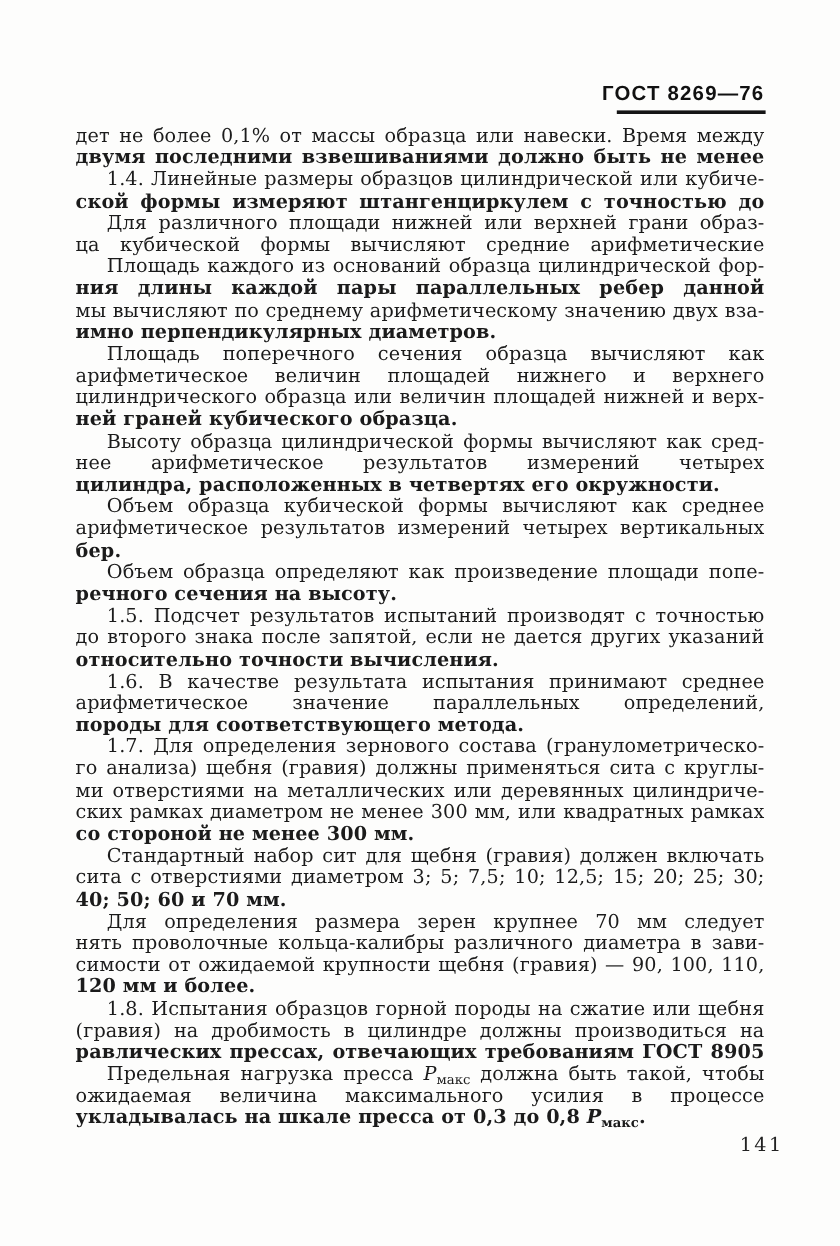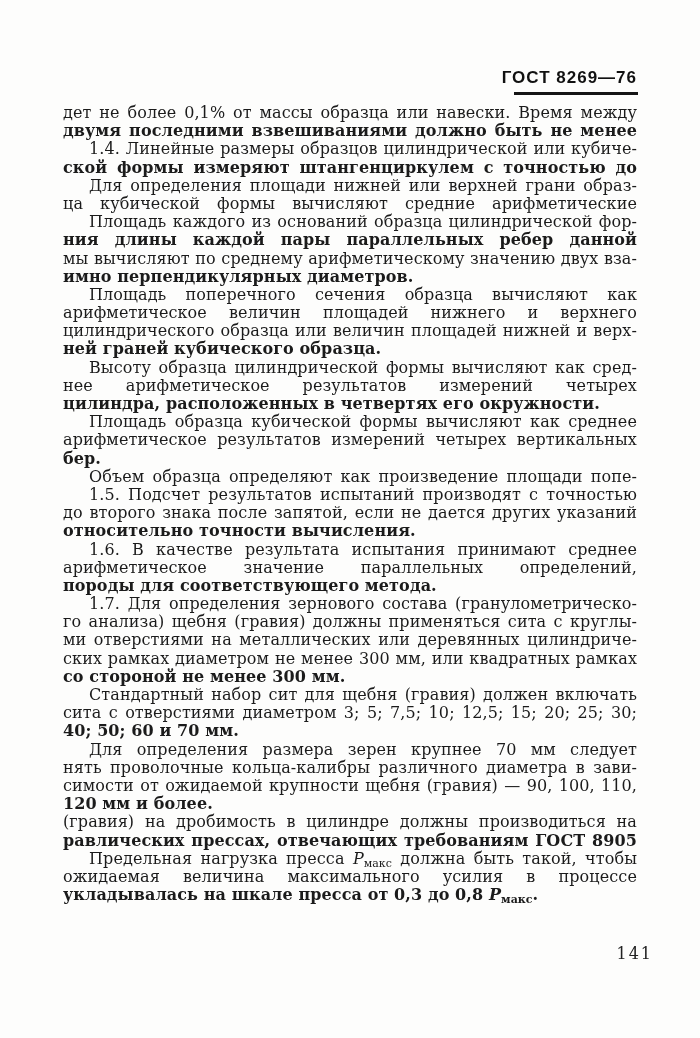--- a/index.html
+++ b/index.html
@@ -45,55 +45,57 @@
 <div class="page">
 
   <div class="gost-header">ГОСТ 8269—76</div>
   <div class="gost-rule"></div>
 
   <div class="text-block">
     <div class="ln">дет не более 0,1% от массы образца или навески. Время между</div>
     <div class="ln end">двумя последними взвешиваниями должно быть не менее 3 ч.</div>
     <div class="ln ind">1.4. Линейные размеры образцов цилиндрической или кубиче-</div>
     <div class="ln end">ской формы измеряют штангенциркулем с точностью до 0,1 мм.</div>
-    <div class="ln ind">Для определения площади нижней или верхней грани образ-</div>
+    <div class="ln ind">Для различного площади нижней или верхней грани образ-</div>
     <div class="ln">ца кубической формы вычисляют средние арифметические значе-</div>
     <div class="ln ind">Площадь каждого из оснований образца цилиндрической фор-</div>
     <div class="ln end">ния длины каждой пары параллельных ребер данной грани.</div>
     <div class="ln">мы вычисляют по среднему арифметическому значению двух вза-</div>
     <div class="ln end">имно перпендикулярных диаметров.</div>
     <div class="ln ind">Площадь поперечного сечения образца вычисляют как среднее</div>
     <div class="ln">арифметическое величин площадей нижнего и верхнего оснований</div>
     <div class="ln">цилиндрического образца или величин площадей нижней и верх-</div>
     <div class="ln end">ней граней кубического образца.</div>
     <div class="ln ind">Высоту образца цилиндрической формы вычисляют как сред-</div>
     <div class="ln">нее арифметическое результатов измерений четырех образующих</div>
     <div class="ln end">цилиндра, расположенных в четвертях его окружности.</div>
-    <div class="ln ind">Площадь образца кубической формы вычисляют как среднее</div>
+    <div class="ln ind">Объем образца кубической формы вычисляют как среднее</div>
     <div class="ln">арифметическое результатов измерений четырех вертикальных ре-</div>
     <div class="ln end">бер.</div>
     <div class="ln ind">Объем образца определяют как произведение площади попе-</div>
+    <div class="ln end">речного сечения на высоту.</div>
     <div class="ln ind">1.5. Подсчет результатов испытаний производят с точностью</div>
     <div class="ln">до второго знака после запятой, если не дается других указаний</div>
     <div class="ln end">относительно точности вычисления.</div>
     <div class="ln ind">1.6. В качестве результата испытания принимают среднее</div>
     <div class="ln">арифметическое значение параллельных определений, предусмот-</div>
     <div class="ln end">породы для соответствующего метода.</div>
     <div class="ln ind">1.7. Для определения зернового состава (гранулометрическо-</div>
     <div class="ln">го анализа) щебня (гравия) должны применяться сита с круглы-</div>
     <div class="ln">ми отверстиями на металлических или деревянных цилиндриче-</div>
     <div class="ln">ских рамках диаметром не менее 300 мм, или квадратных рамках</div>
     <div class="ln end">со стороной не менее 300 мм.</div>
     <div class="ln ind">Стандартный набор сит для щебня (гравия) должен включать</div>
     <div class="ln">сита с отверстиями диаметром 3; 5; 7,5; 10; 12,5; 15; 20; 25; 30;</div>
     <div class="ln end">40; 50; 60 и 70 мм.</div>
     <div class="ln ind">Для определения размера зерен крупнее 70 мм следует приме-</div>
     <div class="ln">нять проволочные кольца-калибры различного диаметра в зави-</div>
     <div class="ln">симости от ожидаемой крупности щебня (гравия) — 90, 100, 110,</div>
     <div class="ln end">120 мм и более.</div>
+    <div class="ln ind">1.8. Испытания образцов горной породы на сжатие или щебня</div>
     <div class="ln">(гравия) на дробимость в цилиндре должны производиться на гид-</div>
     <div class="ln end">равлических прессах, отвечающих требованиям ГОСТ 8905—82.</div>
 
     <div class="ln ind"><span>Предельная нагрузка пресса </span><span class="pm"><span>Р</span><sub>макс</sub></span><span> должна быть такой, чтобы</span></div>
 
     <div class="ln">ожидаемая величина максимального усилия в процессе испытания</div>
 
     <div class="ln end"><span>укладывалась на шкале пресса от 0,3 до 0,8 </span><span class="pm"><span>Р</span><sub>макс</sub></span><span>.</span></div>
   </div>
 

